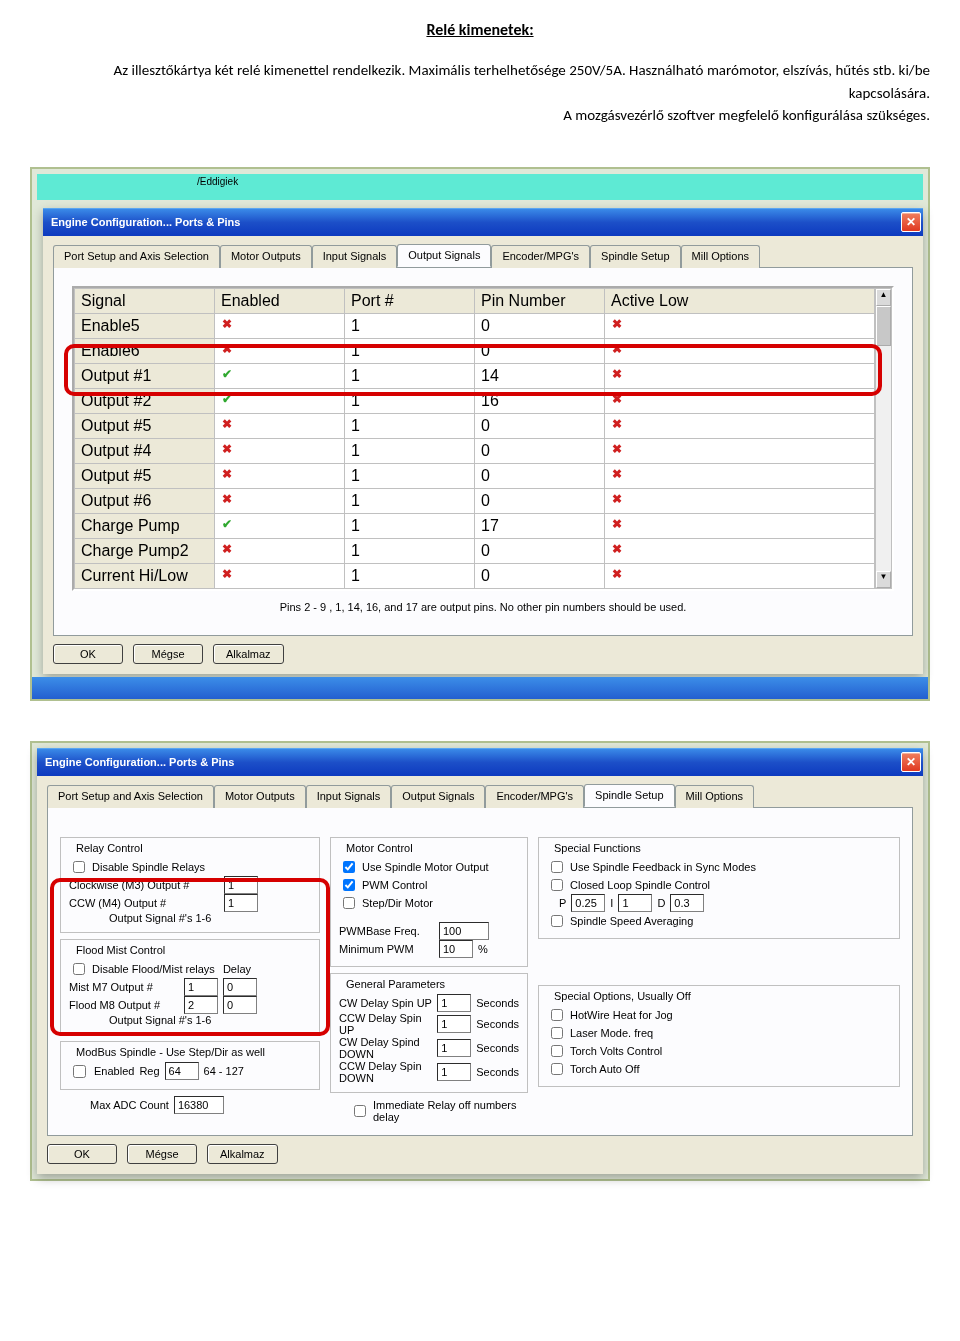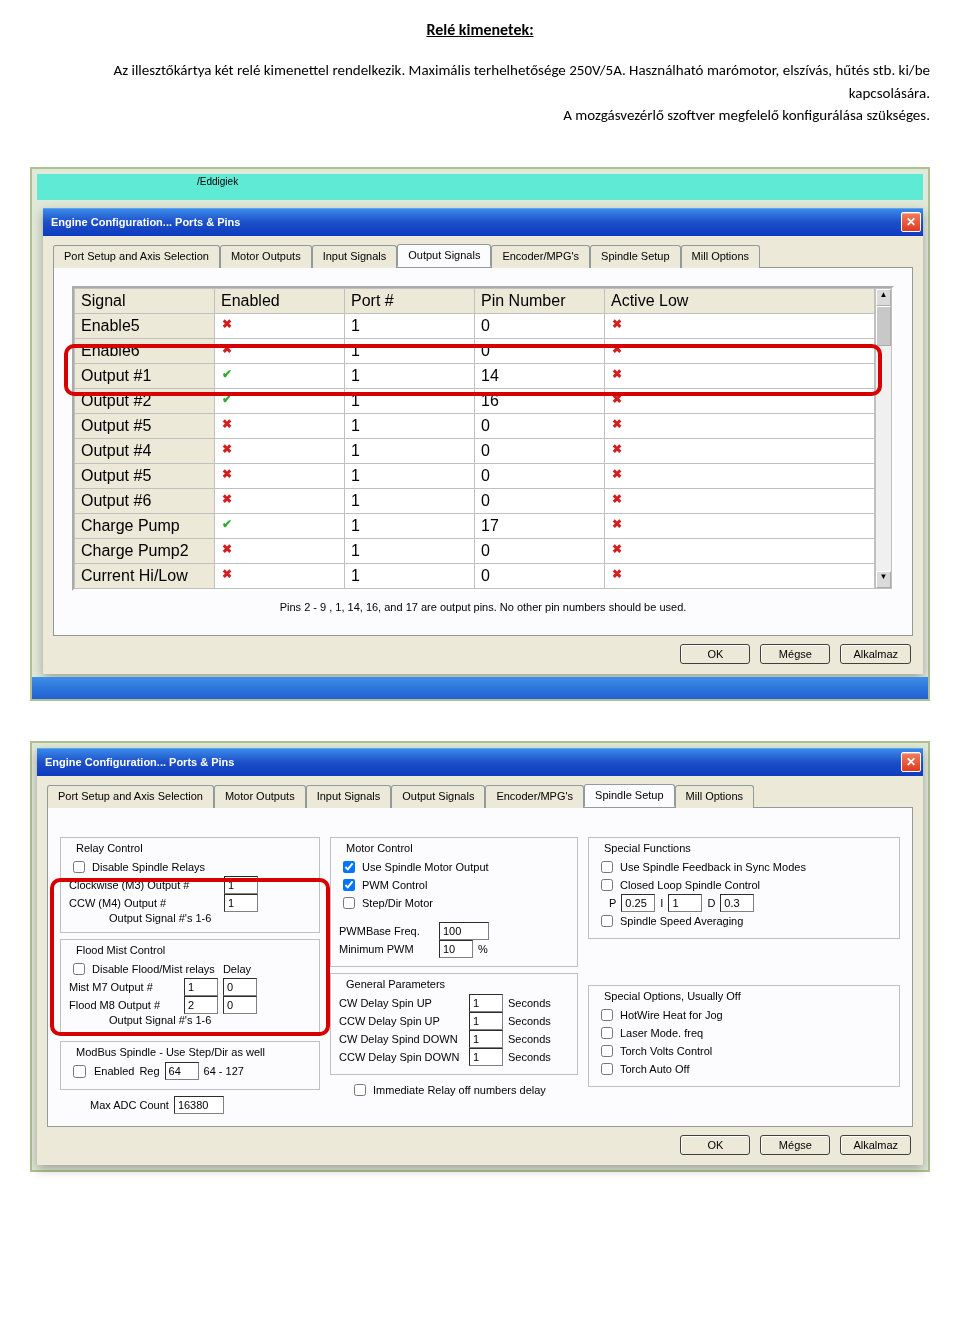--- a/index.html
+++ b/index.html
@@ -158,21 +158,21 @@
   .ico-x::before {
     content: "✖";
     color: #d02020;
     font-size: 12px;
     font-weight: bold;
     position: absolute;
     left: 1px;
   }
   
   .note-center { text-align: center; padding: 10px 0 4px 0; font-size: 11px; }
-  .dlg-buttons { display: flex; justify-content: flex-end; gap: 10px; padding: 8px 2px 0 0; }
+  .dlg-buttons { display: flex; gap: 10px; padding: 8px 2px 0 0; }
   .win-btn {
     min-width: 70px;
     padding: 3px 12px;
     font-size: 11px;
     background: #ece9d8;
     border: 1px solid #404040;
     border-radius: 3px;
     box-shadow: inset 1px 1px 0 #fff;
     cursor: pointer;
   }
@@ -419,21 +419,21 @@
                 <input class="txt-in" value="64" style="">
                 <span class="lbl">64 - 127</span>
               </div>
             </div>
             <div class="row" style="margin-left:30px">
               <span class="lbl">Max ADC Count</span>
               <input class="txt-in w50" value="16380" style="">
             </div>
           </div>
 
-          <div class="col" style="width:248px;">
+          <div class="col" style="width:198px;">
             <div class="fieldset">
               <div class="legend">Motor Control</div>
               <div class="chk-row">
                   <input type="checkbox" checked="" style="">
                   <span class="lbl">Use Spindle Motor Output</span>
                 </div>
               <div class="chk-row">
                   <input type="checkbox" checked="" style="">
                   <span class="lbl">PWM Control</span>
                 </div>

